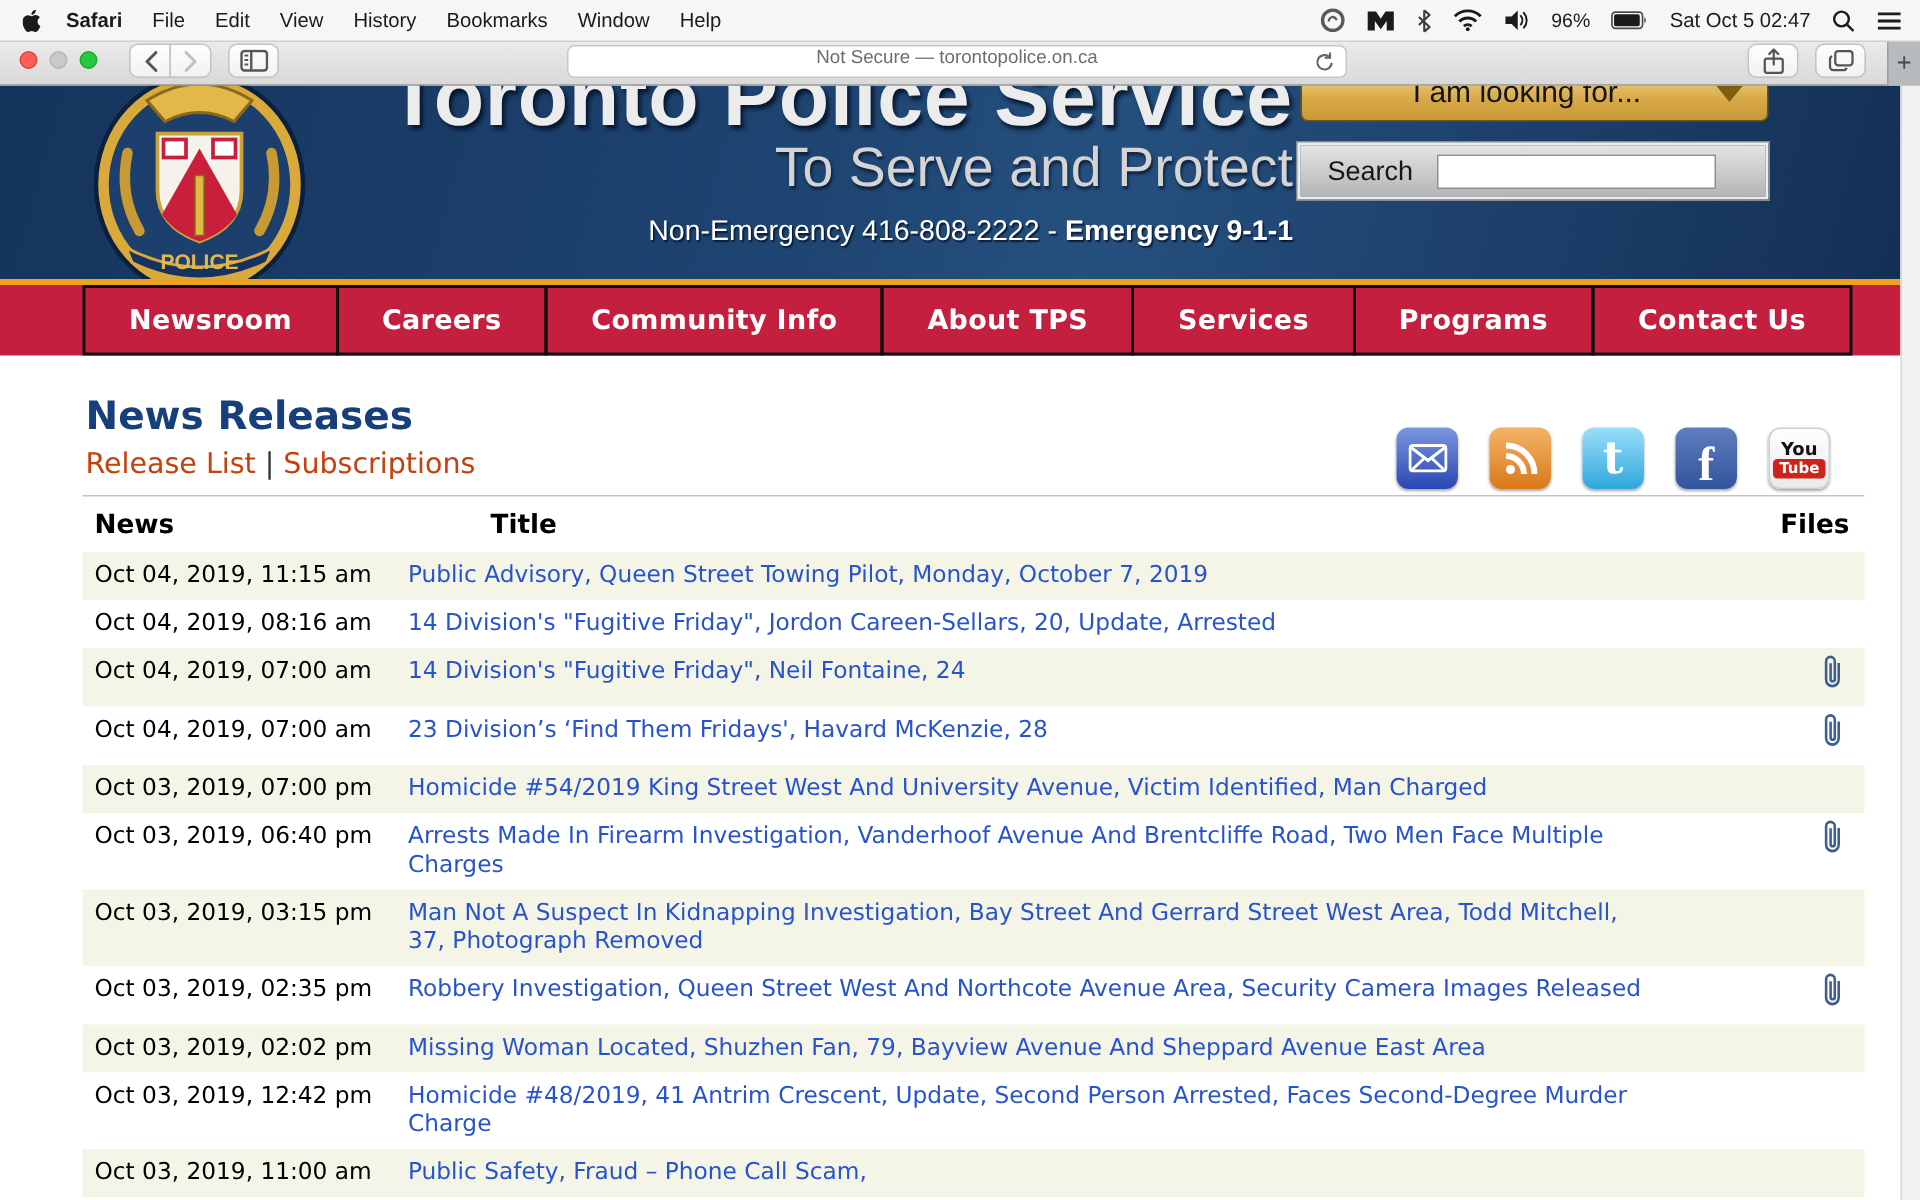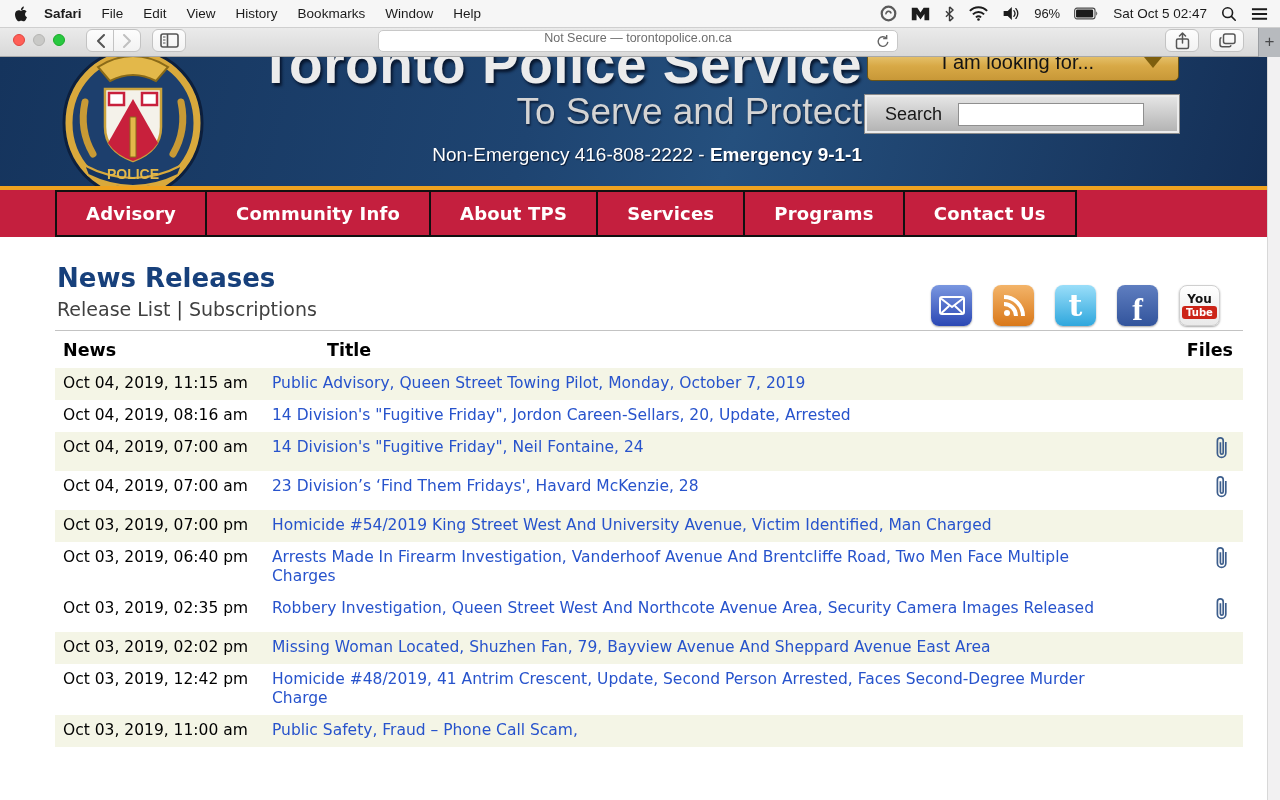--- a/index.html
+++ b/index.html
@@ -78,21 +78,21 @@
   .navbar { width:100%; height:47px; background:#c41f3e; display:flex; padding-left:55px; }
   .nav-item { height:47px; display:flex; align-items:center; padding:0 29px;
     border:2px solid #101010; margin-left:-2px; color:#fff; font-weight:bold; font-size:18px;
     font-family:"DejaVu Sans","Liberation Sans",sans-serif; letter-spacing:.2px; }
   .nav-item:first-child { margin-left:0; }
 
   
   .content { position:relative; width:100%; font-family:"DejaVu Sans","Liberation Sans",sans-serif; }
   .page-title { margin:26px 0 0 57px; font-size:26px; font-weight:bold; color:#17407b; }
   .sublinks { margin:5px 0 0 57px; font-size:19px; }
-  .sublinks a { color:#404040; text-decoration:none;margin-top:32px; }
+  .sublinks a { color:#c2410c; text-decoration:none;margin-top:32px; }
   .sublinks .pipe { color:#333; padding:0 6px; }
   .social { position:absolute; top:22px; right:47px; display:flex; gap:21px; }
   .sicon { width:41px; height:41px; border-radius:8px; box-shadow:0 1px 2px rgba(0,0,0,.35);
     display:flex; align-items:center; justify-content:center; }
   .sicon.email { background:linear-gradient(#7a97e0,#2a47b4); }
   .sicon.rss { background:linear-gradient(#f3b469,#d9781a); }
   .sicon.twitter { background:linear-gradient(#9adef9,#2fa7dd); color:#fff; font-size:30px; font-weight:bold;
     font-family:"DejaVu Serif", serif; }
   .sicon.facebook { background:linear-gradient(#5f7ec0,#32549c); color:#fff; font-size:32px; font-weight:bold;
     font-family:"Liberation Serif", serif; padding-top:8px; }
@@ -268,21 +268,22 @@
 
     <div class="searchbox">
       <span class="s-label">Search</span>
       <input type="text" value="" style="">
     </div>
   </div>
 
   <div class="goldline"></div>
 
   <div class="navbar" id="navbar">
-      <div class="nav-item">Advisory</div>
+      <div class="nav-item">Newsroom</div>
+      <div class="nav-item">Careers</div>
       <div class="nav-item">Community Info</div>
       <div class="nav-item">About TPS</div>
       <div class="nav-item">Services</div>
       <div class="nav-item">Programs</div>
       <div class="nav-item">Contact Us</div>
     </div>
 
   <div class="content">
     <div class="page-title">News Releases</div>
     <div class="sublinks">
@@ -358,20 +359,25 @@
   </div>
 
   <div class="trow even">
     <div class="td date">Oct 03, 2019, 06:40 pm</div>
     <div class="td title"><a href="#">Arrests Made In Firearm Investigation, Vanderhoof Avenue And Brentcliffe Road, Two Men Face Multiple Charges</a></div>
     <div class="td files"><svg width="15" height="24" viewBox="0 0 15 24" style="display:inline-block">
                 <path d="M11.8 6 v11.2 a4.2 4.2 0 0 1 -8.4 0 V4.8 a2.9 2.9 0 0 1 5.8 0 v12 a1.4 1.4 0 0 1 -2.8 0 V6.2" fill="none" stroke="#3d5e8c" stroke-width="1.7"></path>
               </svg></div>
   </div>
 
+  <div class="trow odd">
+    <div class="td date">Oct 03, 2019, 03:15 pm</div>
+    <div class="td title"><a href="#">Man Not A Suspect In Kidnapping Investigation, Bay Street And Gerrard Street West Area, Todd Mitchell, 37, Photograph Removed</a></div>
+    <div class="td files"></div>
+  </div>
 
   <div class="trow even">
     <div class="td date">Oct 03, 2019, 02:35 pm</div>
     <div class="td title"><a href="#">Robbery Investigation, Queen Street West And Northcote Avenue Area, Security Camera Images Released</a></div>
     <div class="td files"><svg width="15" height="24" viewBox="0 0 15 24" style="display:inline-block">
                 <path d="M11.8 6 v11.2 a4.2 4.2 0 0 1 -8.4 0 V4.8 a2.9 2.9 0 0 1 5.8 0 v12 a1.4 1.4 0 0 1 -2.8 0 V6.2" fill="none" stroke="#3d5e8c" stroke-width="1.7"></path>
               </svg></div>
   </div>
 
   <div class="trow odd">

